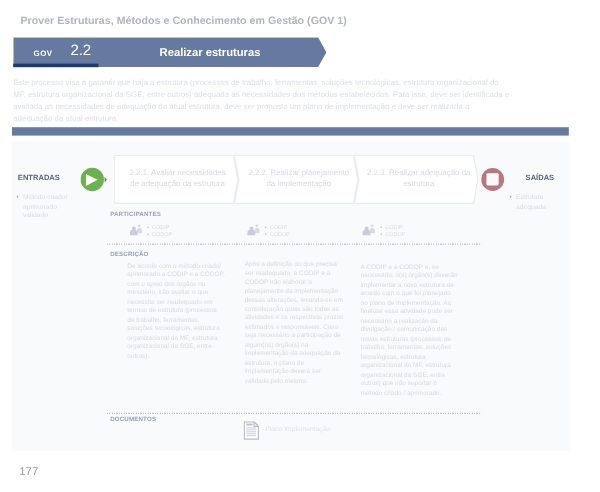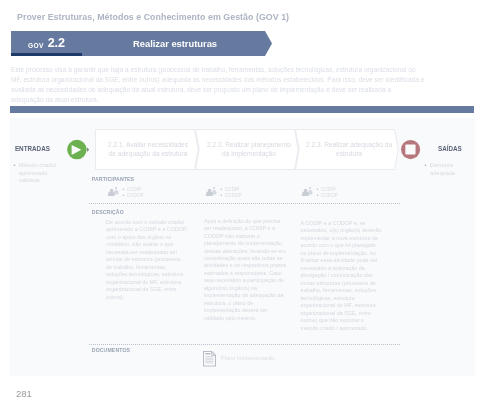--- a/index.html
+++ b/index.html
@@ -8,21 +8,21 @@
 
   
   .doc-title{position:absolute;left:17px;top:12.2px;font-size:8.85px;font-weight:bold;color:#aeb4c2;letter-spacing:0.03px;white-space:nowrap;}
 
   .banner{position:absolute;left:11px;top:31px;width:261px;height:25px;}
   .banner .shape{position:absolute;inset:0;background:#667a9f;
      clip-path:polygon(0 0, calc(100% - 7px) 0, 100% 50%, calc(100% - 7px) 100%, 0 100%);}
   .banner .underline{position:absolute;left:0;bottom:0;width:71px;height:3px;background:#1e3a68;}
   .banner .code{position:absolute;left:17px;top:1.6px;color:#fff;white-space:nowrap;}
   .banner .code .pfx{font-size:6.6px;font-weight:bold;letter-spacing:.35px;position:relative;top:1.5px;}
-  .banner .code .num{font-size:12.6px;font-weight:bold;letter-spacing:-.15px;margin-left:4px;}
+  .banner .code .num{font-size:12.6px;font-weight:normal;letter-spacing:-.15px;margin-left:15px;}
   .banner .label{position:absolute;left:122px;top:7.2px;color:#fff;font-size:9.4px;font-weight:bold;white-space:nowrap;letter-spacing:-0.02px;}
 
   .intro{position:absolute;left:11px;top:64.5px;width:463px;font-size:6.6px;line-height:10px;color:#dadee5;}
   .iline{white-space:nowrap;}
   .iline.j{display:block;}
 
   
   .blue-rule{position:absolute;left:10px;top:106px;width:464px;height:7px;background:#667a9f;}
   .panel{position:absolute;left:9.5px;top:117.5px;width:465px;height:258.5px;background:#f9fafc;}
 
@@ -235,14 +235,14 @@
               <path d="M2.3 8.8 H10.3"></path>
             <path d="M2.3 10.4 H10.3"></path>
               <path d="M2.3 12.0 H10.3"></path>
           </g>
         </svg>
         <span class="lbl">Plano Implementação</span>
       </div>
     </div>
   </div>
 
-  <div class="pagenum">281</div>
+  <div class="pagenum">177</div>
 </div>
 
 </body></html>

